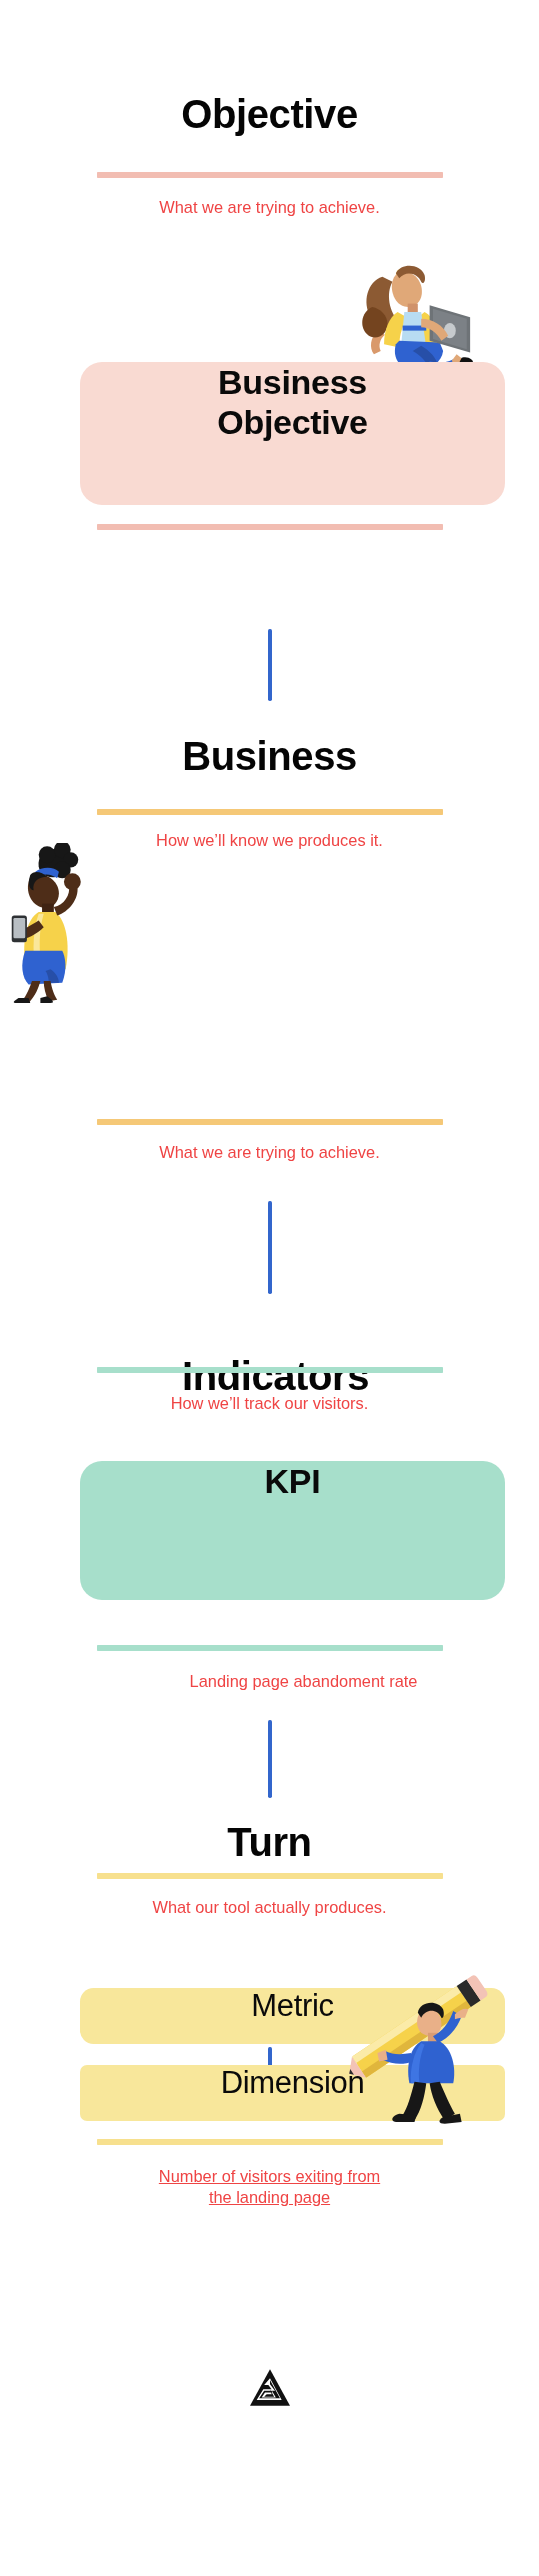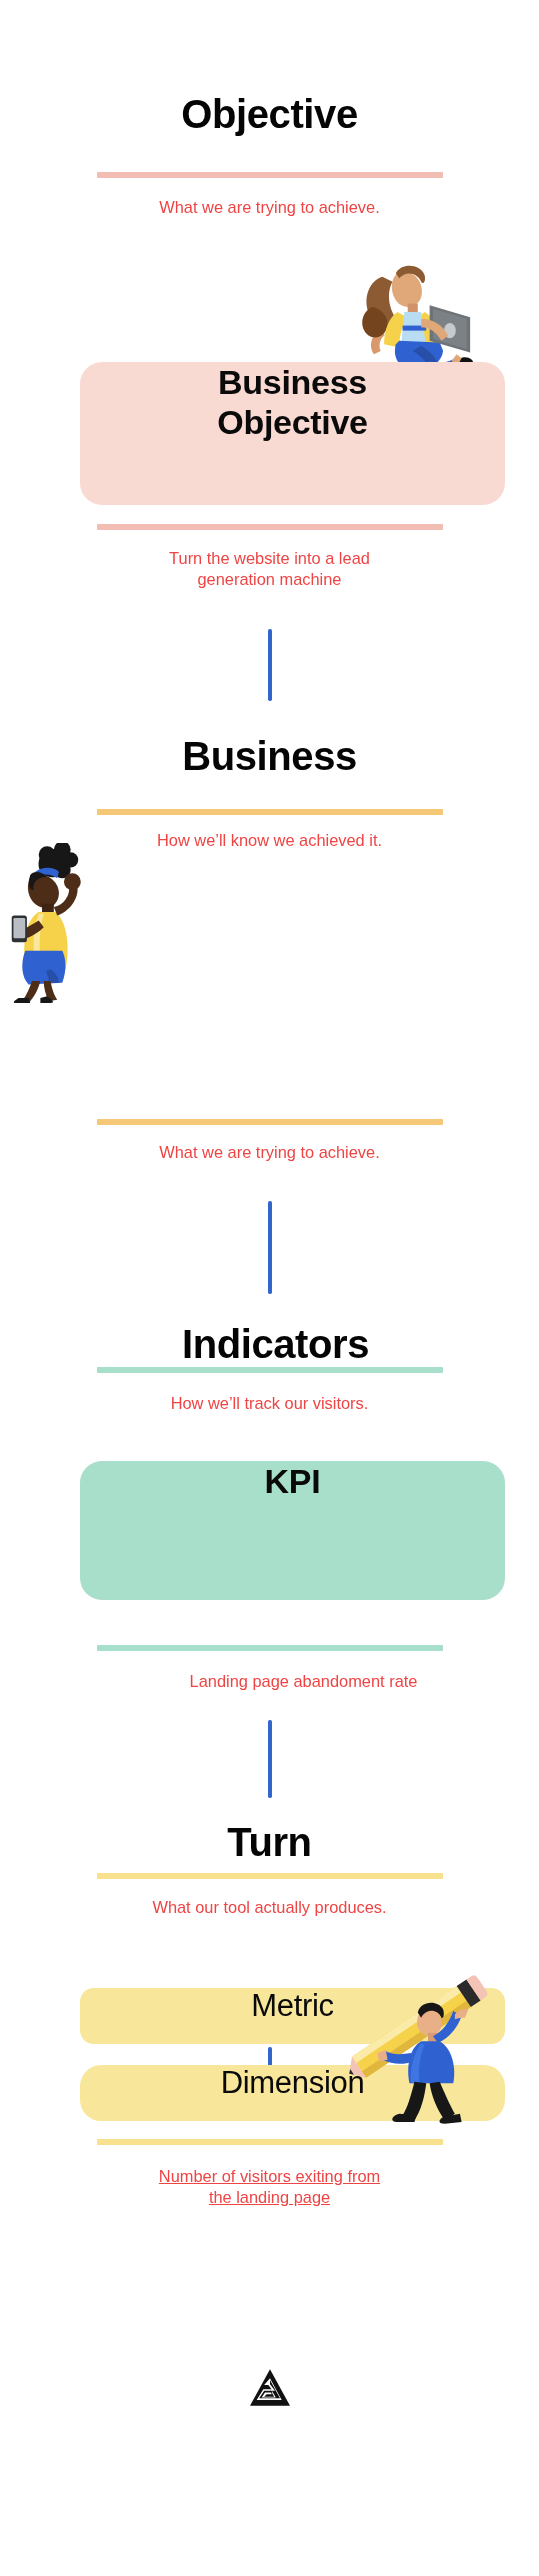--- a/index.html
+++ b/index.html
@@ -155,32 +155,28 @@
 
   <div class="box" style="top:362px; height:143px; background:#F9DAD2;">
     <div class="box-label">
       <div>Business</div>
       <div>Objective</div>
     </div>
   </div>
 
   <div class="rule" style="top:524px; background:#F2BDB2;"></div>
 
-  <div class="caption" style="top:548px;">
-    <div>Turn the website into a lead</div>
-    <div>generation machine</div>
-  </div>
 
   <div class="connector" style="top:629px; height:72px;"></div>
 
   <div class="heading" style="top:735px;">Business</div>
 
   <div class="rule" style="top:809px; background:#F5C877;"></div>
 
-  <div class="caption" style="top:830px;">How we’ll know we achieved it.</div>
+  <div class="caption" style="top:830px;">How we’ll know we produces it.</div>
 
   <div class="illus" style="left:10px; top:843px; width:118px; height:160px;">
     <svg width="118" height="160" viewBox="0 0 140 190">
 
       <path d="M60 8 C44 4 32 14 34 28 C36 40 50 44 60 38 C70 32 72 14 60 8 Z" fill="#171717"></path>
       <circle cx="44" cy="14" r="10" fill="#171717"></circle>
       <circle cx="62" cy="8" r="10" fill="#171717"></circle>
       <circle cx="72" cy="20" r="9" fill="#171717"></circle>
       <circle cx="62" cy="32" r="10" fill="#171717"></circle>
 
@@ -214,21 +210,21 @@
     </svg>
   </div>
 
 
   <div class="rule" style="top:1119px; background:#F5C877;"></div>
 
   <div class="caption" style="top:1142px;">What we are trying to achieve.</div>
 
   <div class="connector" style="top:1201px; height:93px;"></div>
 
-  <div class="heading" style="top:1323px;padding-left:12px;">Indicators</div>
+  <div class="heading" style="top:1355px;padding-left:12px;">Indicators</div>
 
   <div class="rule" style="top:1367px; background:#A7DFCB;"></div>
 
   <div class="caption" style="top:1393px;">How we’ll track our visitors.</div>
 
   <div class="box" style="top:1461px; height:139px; background:#A7DFCB;">
     <div class="box-label">KPI</div>
   </div>
 
   <div class="rule" style="top:1645px; background:#A7DFCB;"></div>
@@ -242,21 +238,21 @@
   <div class="rule" style="top:1873px; background:#F7E08E;"></div>
 
   <div class="caption" style="top:1897px;">What our tool actually produces.</div>
 
   <div class="box" style="top:1988px; height:56px; border-radius:13.5px; background:#F8E79B;">
     <div class="box-label small">Metric</div>
   </div>
 
   <div class="connector" style="top:2047px; height:20px;"></div>
 
-  <div class="box" style="top:2065px; height:56px; border-radius:21px; background:#F8E79B;">
+  <div class="box" style="top:2065px; height:56px; border-radius:7px; background:#F8E79B;">
     <div class="box-label small">Dimension</div>
   </div>
 
   <div class="illus" style="left:337px; top:1972px; width:160px; height:152px;">
     <svg width="160" height="152" viewBox="0 0 190 180">
 
       <g transform="rotate(-34 95 70)">
         <rect x="14" y="52" width="150" height="30" rx="2" fill="#F6D24A"></rect>
         <rect x="14" y="52" width="150" height="9" fill="#FBEBA8"></rect>
         <rect x="14" y="73" width="150" height="9" fill="#E0B63C"></rect>

